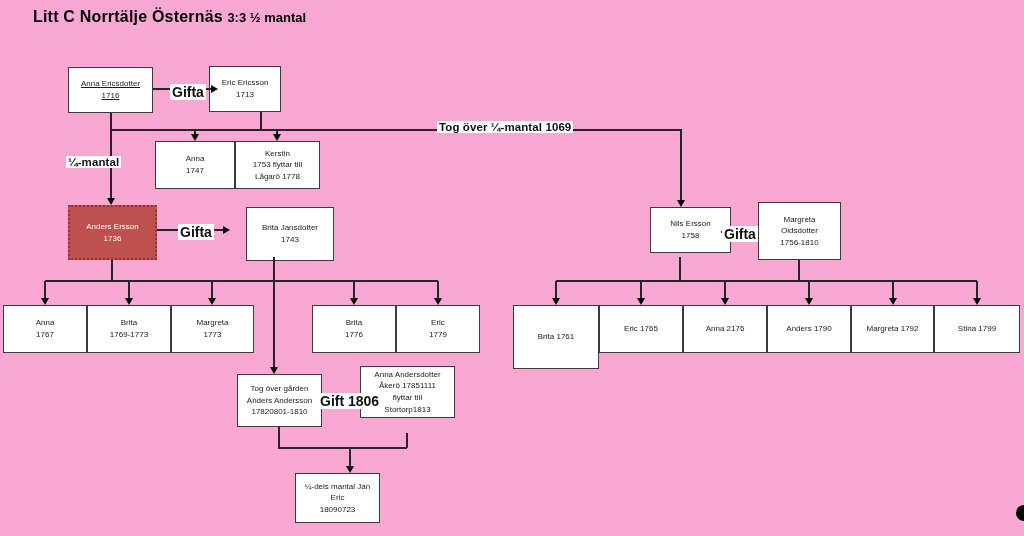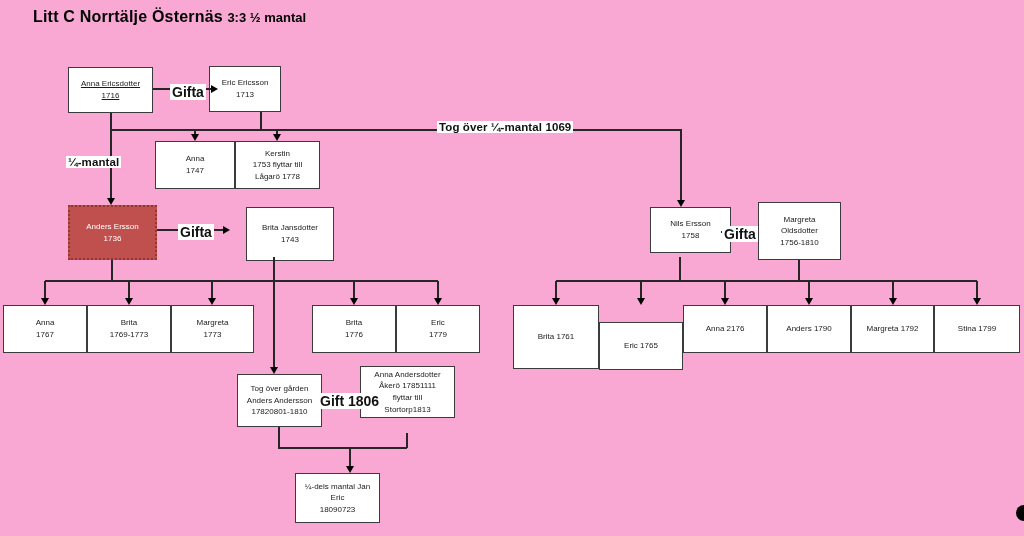--- a/index.html
+++ b/index.html
@@ -133,21 +133,21 @@
   <div class="node" style="left:87px; top:305px; width:84px; height:48px;">Brita
 1769-1773</div>
   <div class="node" style="left:171px; top:305px; width:83px; height:48px;">Margreta
 1773</div>
   <div class="node" style="left:312px; top:305px; width:84px; height:48px;">Brita
 1776</div>
   <div class="node" style="left:396px; top:305px; width:84px; height:48px;">Eric
 1779</div>
 
   <div class="node" style="left:513px; top:305px; width:86px; height:64px;">Brita 1761</div>
-  <div class="node" style="left:599px; top:305px; width:84px; height:48px;margin-top:17px;">Eric 1765</div>
+  <div class="node" style="left:599px; top:305px; width:84px; height:48px;">Eric 1765</div>
   <div class="node" style="left:683px; top:305px; width:84px; height:48px;">Anna 2176</div>
   <div class="node" style="left:767px; top:305px; width:84px; height:48px;">Anders 1790</div>
   <div class="node" style="left:851px; top:305px; width:83px; height:48px;">Margreta 1792</div>
   <div class="node" style="left:934px; top:305px; width:86px; height:48px;">Stina 1799</div>
 
   <div class="node" style="left:237px; top:374px; width:85px; height:53px;">Tog över gården
 Anders Andersson
 17820801-1810</div>
   <div class="node" style="left:360px; top:366px; width:95px; height:52px;">Anna Andersdotter
 Åkerö 17851111

